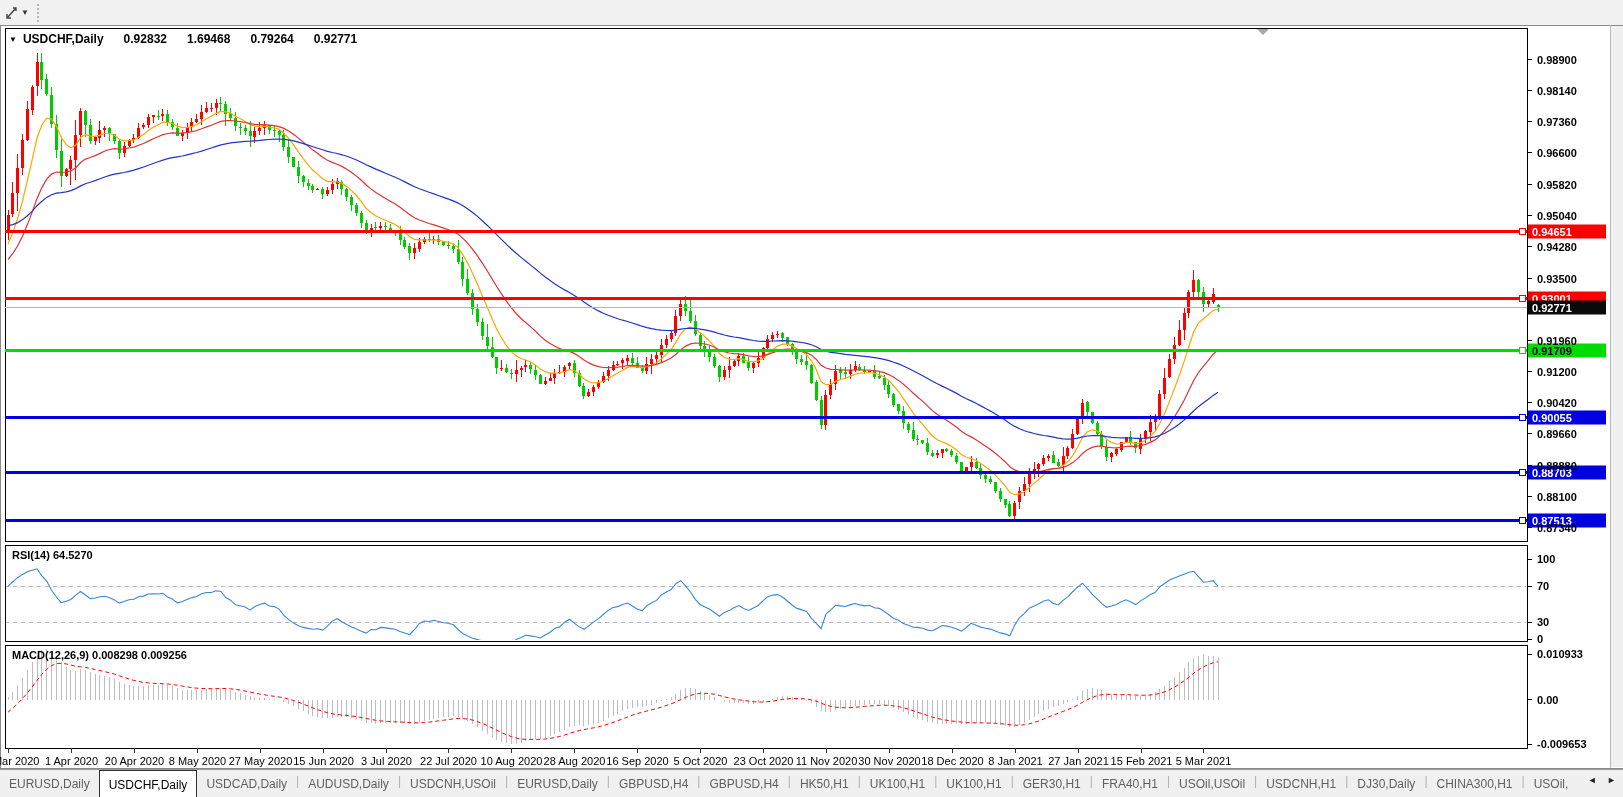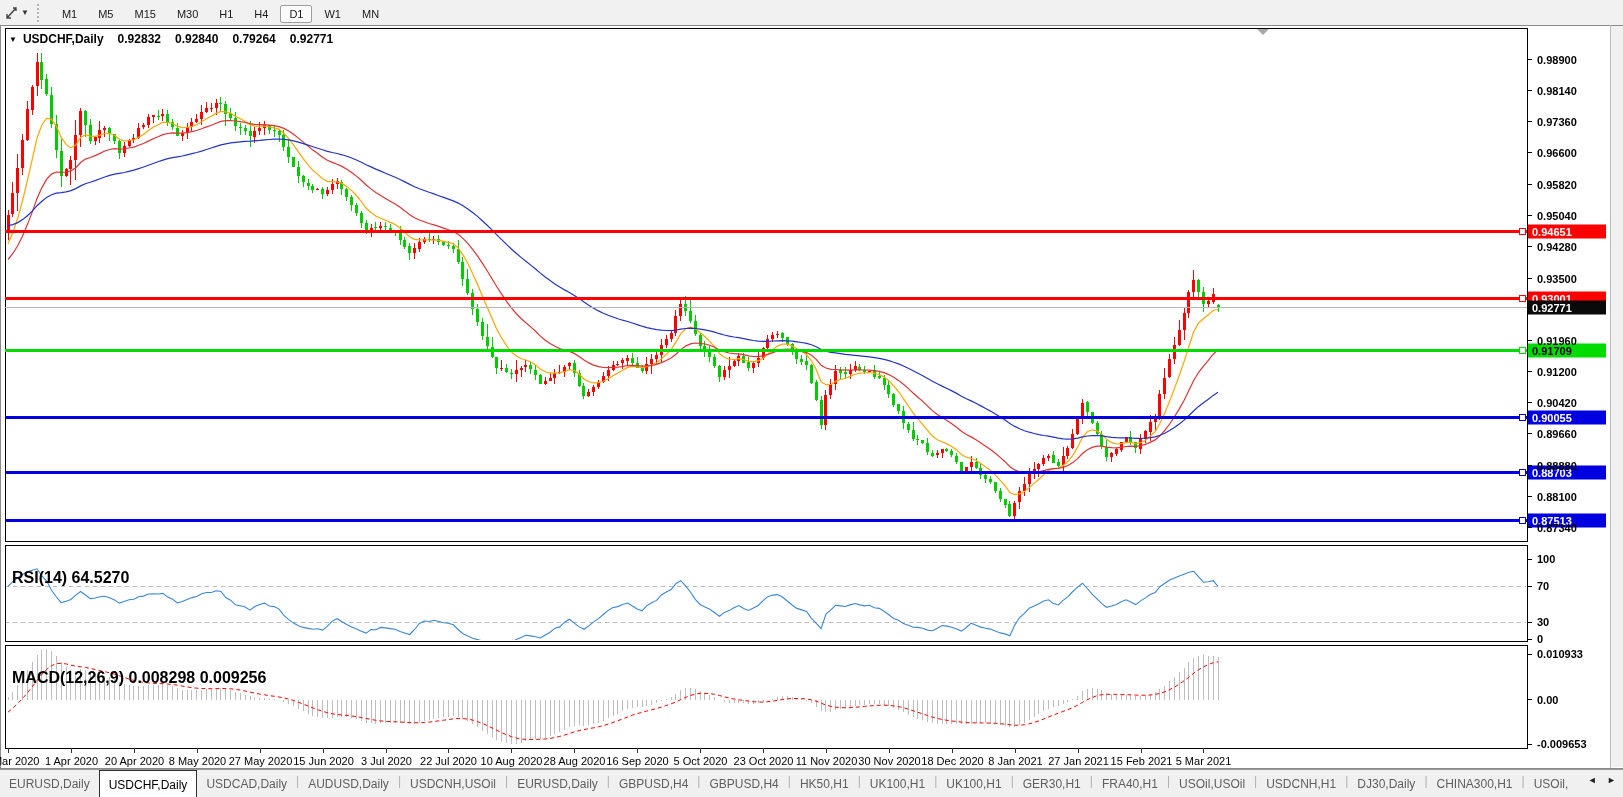--- a/index.html
+++ b/index.html
@@ -10,22 +10,22 @@
     display:flex;align-items:center;z-index:5;}
   .tb-icon{width:16px;height:16px;margin-left:4px;display:inline-block;}
   .tb-caret{font-size:8px;color:#333;margin:0 4px 0 1px;}
   .grip{height:18px;width:6px;border-left:2px dotted #b5b5b5;margin:0 8px 0 4px;}
   .tfbtn{font-size:11px;color:#1a1a1a;padding:2px 8px;margin-right:3px;border:1px solid transparent;
     border-radius:2px;cursor:default;line-height:14px;}
   .tfbtn.active{background:#fbfbfb;border:1px solid #9d9d9d;}
   
   #title-row{position:absolute;left:9px;top:32px;font-size:12px;font-weight:bold;color:#000;z-index:4;}
   #title-row .caret{font-size:8px;vertical-align:1px;margin-right:6px;}
-  #title-row span.v{margin-left:14px;}
-  .panel-label{position:absolute;left:12px;font-size:16px;font-weight:bold;color:#000;z-index:4;margin-top:20px;}
+  #title-row span.v{margin-left:20px;}
+  .panel-label{position:absolute;left:12px;font-size:11px;font-weight:bold;color:#000;z-index:4;}
   
   #tabbar{position:absolute;left:0;top:769px;width:1623px;height:28px;background:#f0f0f0;
     border-top:1px solid #9a9a9a;display:flex;align-items:flex-start;overflow:hidden;z-index:5;}
   .tab{font-size:12px;color:#5f5f5f;line-height:21px;height:21px;padding:4px 9px;white-space:nowrap;cursor:default;}
   .tab.active{background:#ffffff;border:1px solid #2f2f2f;border-bottom:none;color:#000;height:22px;margin-top:0px;}
   .tabsep{color:#b0b0b0;line-height:23px;font-size:12px;}
   .tab-scroll{position:absolute;right:3px;top:5px;font-size:9px;color:#222;letter-spacing:4px;background:#f0f0f0;padding-left:6px;}
   svg text{user-select:none;}
 </style>
 </head>
@@ -942,25 +942,24 @@
   </svg>
 
 <div id="toolbar">
   <span class="tb-icon">
     <svg width="16" height="16">
         <path d="M3 13 L12 3 M9 3 h3 v3 M3 9 v4 h4" stroke="#444" stroke-width="1.4" fill="none"></path>
       </svg>
   </span>
   <span class="tb-caret">▼</span>
   <span class="grip"></span>
-  <div id="tf-group"><span class="tfbtn">M1</span><span class="tfbtn">M5</span><span class="tfbtn">M15</span><span class="tfbtn">M30</span><span class="tfbtn">H1</span><span class="tfbtn">H4</span><span class="tfbtn active">D1</span><span class="tfbtn">W1</span><span class="tfbtn">MN</span></div>
 </div>
 
 <div id="title-row">
-  <span class="caret">▼</span><span>USDCHF,Daily</span><span class="v">0.92832</span><span class="v">0.92840</span><span class="v">0.79264</span><span class="v">0.92771</span>
+  <span class="caret">▼</span><span>USDCHF,Daily</span><span class="v">0.92832</span><span class="v">1.69468</span><span class="v">0.79264</span><span class="v">0.92771</span>
 </div>
 
 <div class="panel-label" style="top:549px;">RSI(14) 64.5270</div>
 <div class="panel-label" style="top:649px;text-align:center;">MACD(12,26,9) 0.008298 0.009256</div>
 
 <div id="tabbar">
   <div class="tab">EURUSD,Daily</div>
     <div class="tab active">USDCHF,Daily</div>
     <div class="tab">USDCAD,Daily</div>
     <span class="tabsep">|</span>

